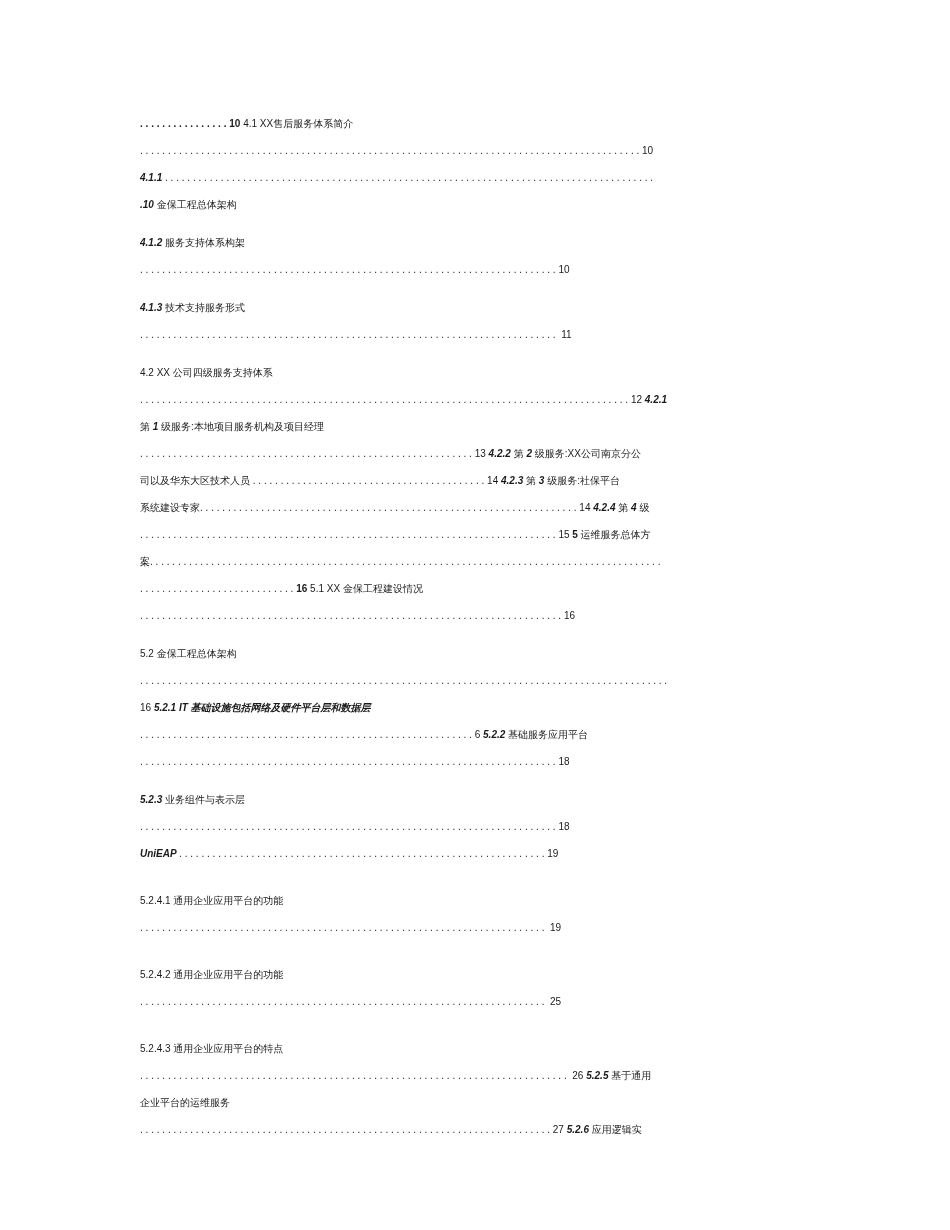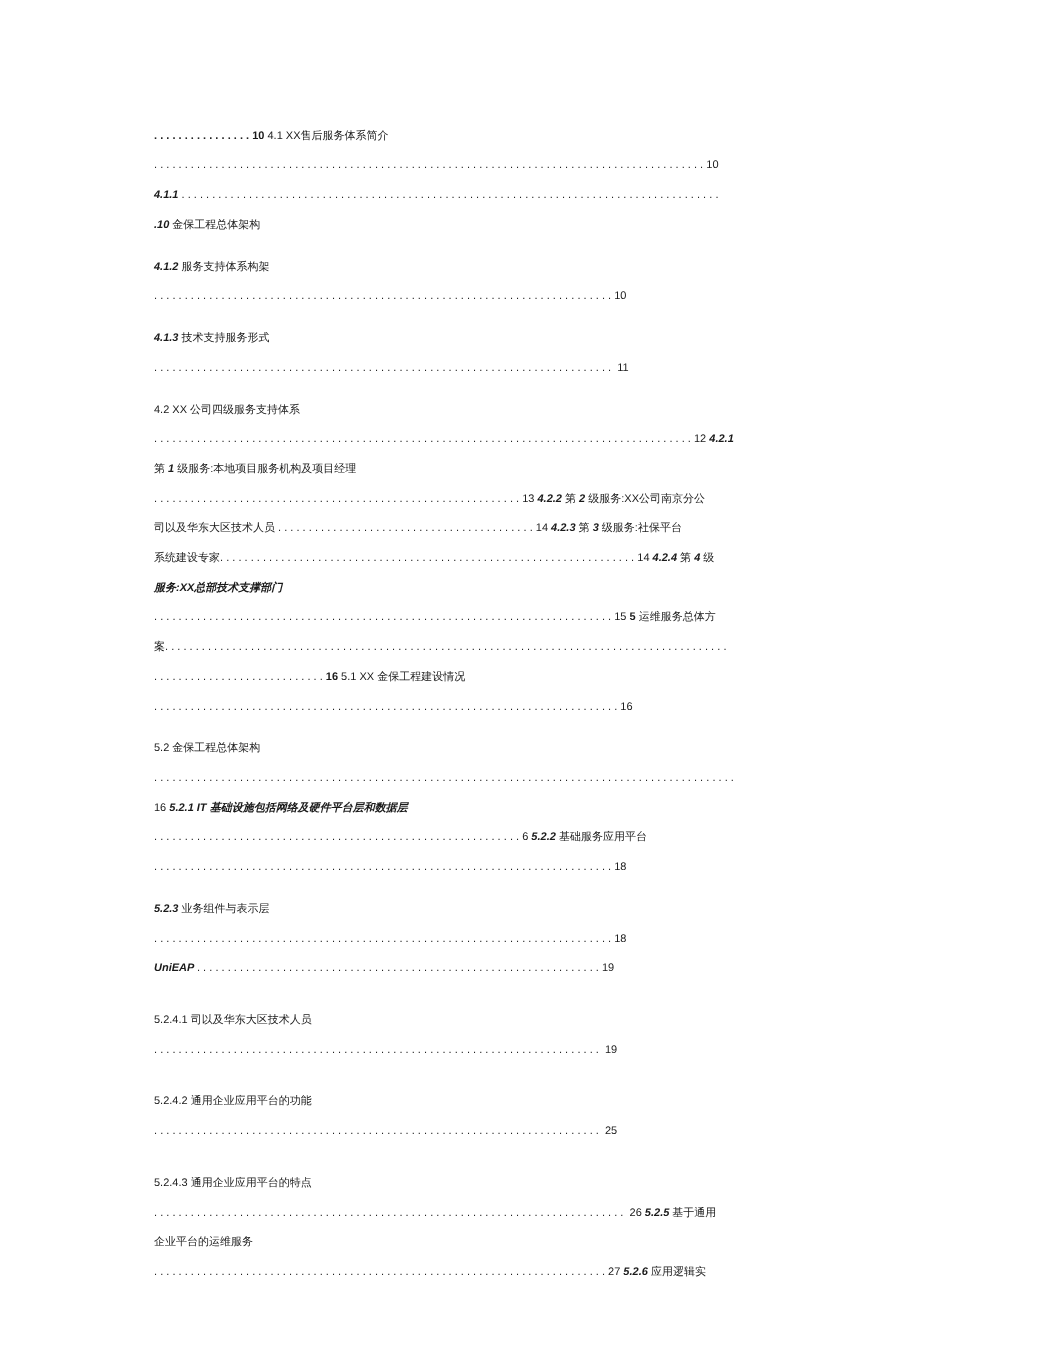--- a/index.html
+++ b/index.html
@@ -49,40 +49,39 @@
         <div class="line"><span class="seg s-i">4.1.3 </span><span class="seg s-n">技术支持服务形式</span></div>
         <div class="line"><span class="seg s-n dots-leader">...........................................................................</span><span class="seg s-n"> 11</span></div>
       </div>
       <div class="para">
         <div class="line"><span class="seg s-n">4.2 XX 公司四级服务支持体系</span></div>
         <div class="line"><span class="seg s-n dots-leader">........................................................................................</span><span class="seg s-n">12 </span><span class="seg s-i">4.2.1</span></div>
         <div class="line"><span class="seg s-n">第 </span><span class="seg s-i">1</span><span class="seg s-n"> 级服务:本地项目服务机构及项目经理</span></div>
         <div class="line"><span class="seg s-n dots-leader">............................................................</span><span class="seg s-n">13 </span><span class="seg s-i">4.2.2</span><span class="seg s-n"> 第 </span><span class="seg s-i">2</span><span class="seg s-n"> 级服务:XX公司南京分公</span></div>
         <div class="line"><span class="seg s-n">司以及华东大区技术人员 </span><span class="seg s-n dots-leader">..........................................</span><span class="seg s-n">14 </span><span class="seg s-i">4.2.3</span><span class="seg s-n"> 第 </span><span class="seg s-i">3</span><span class="seg s-n"> 级服务:社保平台</span></div>
         <div class="line"><span class="seg s-n">系统建设专家</span><span class="seg s-n dots-leader">....................................................................</span><span class="seg s-n">14 </span><span class="seg s-i">4.2.4</span><span class="seg s-n"> 第 </span><span class="seg s-i">4</span><span class="seg s-n"> 级</span></div>
-        <div class="line"><span class="seg s-i">服务:XX总部技术支撑部门</span></div>
         <div class="line"><span class="seg s-n dots-leader">...........................................................................</span><span class="seg s-n">15 </span><span class="seg s-b">5</span><span class="seg s-n"> 运维服务总体方</span></div>
         <div class="line"><span class="seg s-n">案</span><span class="seg s-n dots-leader">............................................................................................</span></div>
         <div class="line"><span class="seg s-n dots-leader">............................</span><span class="seg s-b">16</span><span class="seg s-n"> 5.1 XX 金保工程建设情况</span></div>
         <div class="line"><span class="seg s-n dots-leader">............................................................................</span><span class="seg s-n">16</span></div>
       </div>
       <div class="para">
         <div class="line"><span class="seg s-n">5.2 金保工程总体架构</span></div>
         <div class="line"><span class="seg s-n dots-leader">...............................................................................................</span></div>
         <div class="line"><span class="seg s-n">16 </span><span class="seg s-i">5.2.1 IT 基础设施包括网络及硬件平台层和数据层</span></div>
         <div class="line"><span class="seg s-n dots-leader">............................................................</span><span class="seg s-n">6 </span><span class="seg s-i">5.2.2</span><span class="seg s-n"> 基础服务应用平台</span></div>
         <div class="line"><span class="seg s-n dots-leader">...........................................................................</span><span class="seg s-n">18</span></div>
       </div>
       <div class="para gap-lg">
         <div class="line"><span class="seg s-i">5.2.3 </span><span class="seg s-n">业务组件与表示层</span></div>
         <div class="line"><span class="seg s-n dots-leader">...........................................................................</span><span class="seg s-n">18</span></div>
         <div class="line"><span class="seg s-i">UniEAP </span><span class="seg s-n dots-leader">..................................................................</span><span class="seg s-n">19</span></div>
       </div>
       <div class="para gap-lg">
-        <div class="line"><span class="seg s-n">5.2.4.1 司以及华东大区技术人员</span></div>
+        <div class="line"><span class="seg s-n">5.2.4.1 通用企业应用平台的功能</span></div>
         <div class="line"><span class="seg s-n dots-leader">.........................................................................</span><span class="seg s-n"> 19</span></div>
       </div>
       <div class="para gap-lg">
         <div class="line"><span class="seg s-n">5.2.4.2 通用企业应用平台的功能</span></div>
         <div class="line"><span class="seg s-n dots-leader">.........................................................................</span><span class="seg s-n"> 25</span></div>
       </div>
       <div class="para">
         <div class="line"><span class="seg s-n">5.2.4.3 通用企业应用平台的特点</span></div>
         <div class="line"><span class="seg s-n dots-leader">.............................................................................</span><span class="seg s-n"> 26 </span><span class="seg s-i">5.2.5</span><span class="seg s-n"> 基于通用</span></div>
         <div class="line"><span class="seg s-n">企业平台的运维服务</span></div>

